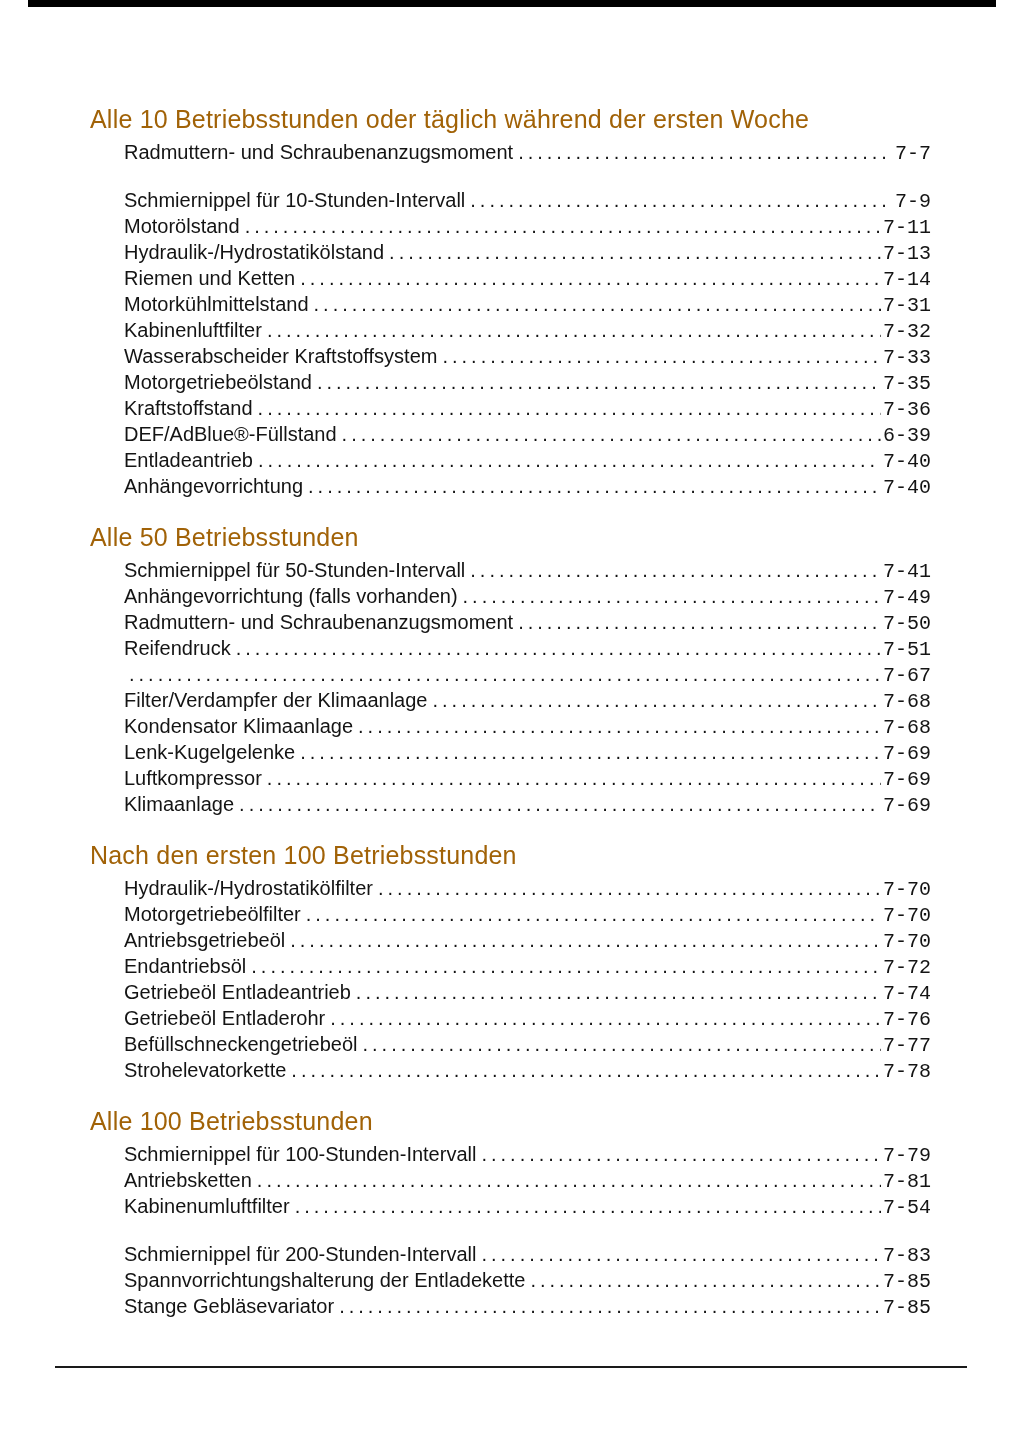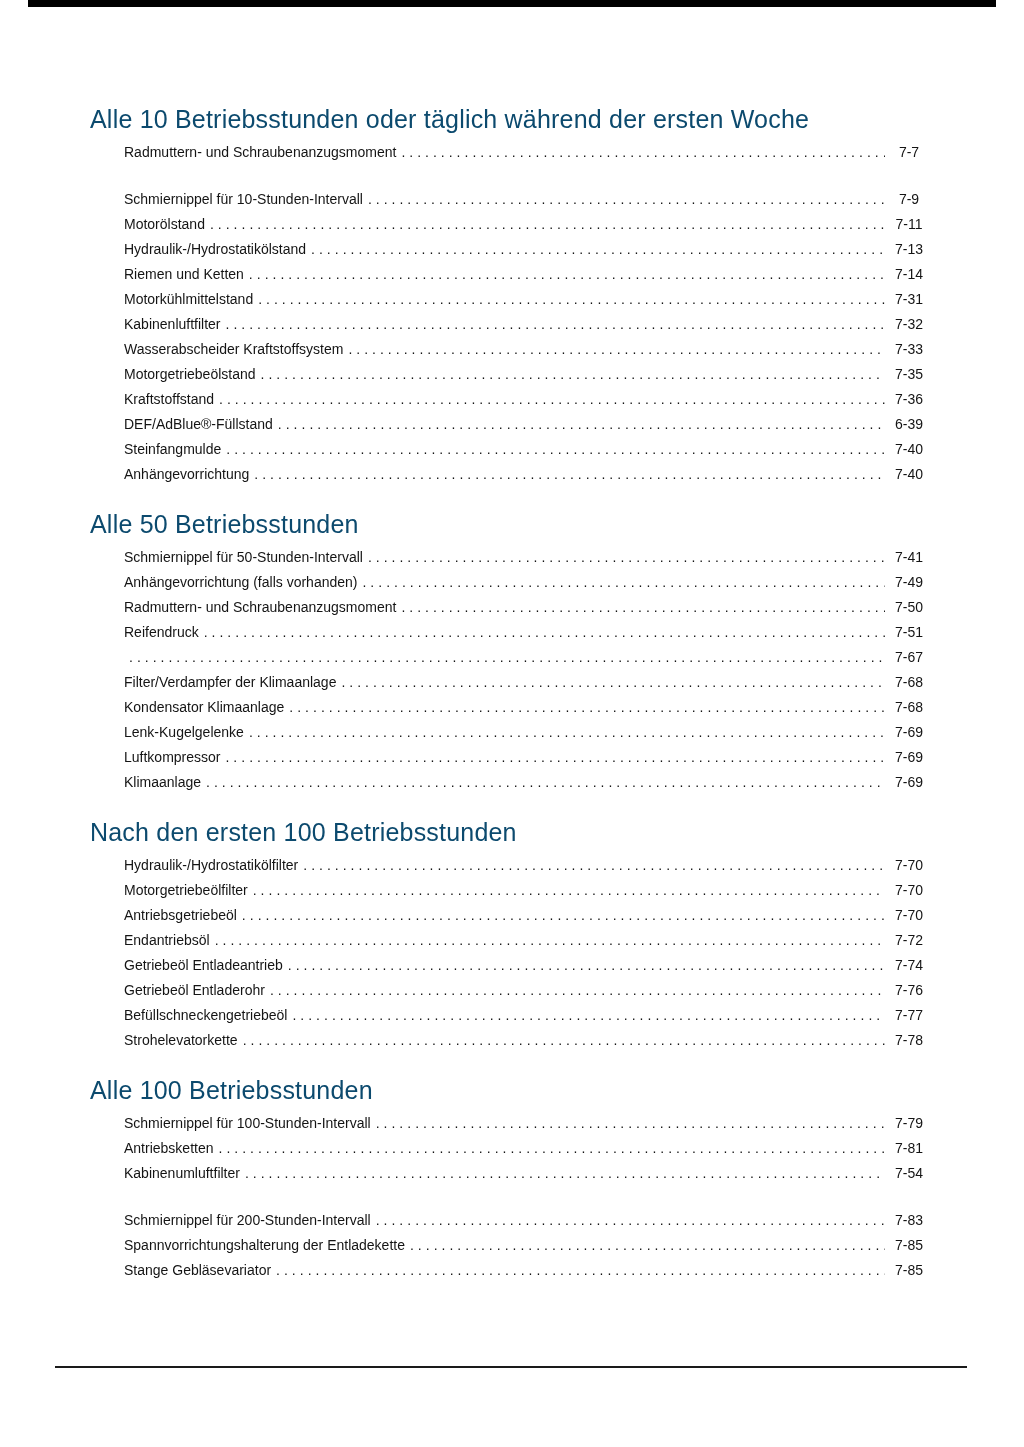--- a/index.html
+++ b/index.html
@@ -35,49 +35,50 @@
     top: 104px;
     left: 90px;
     width: 841px;
   }
   .section { margin-top: 22px; }
   .section:first-child { margin-top: 0; }
   .heading {
     font-size: 25px;
     line-height: 30px;
     font-weight: 400;
-    color: #0c4a6e;
+    color: #a16207;
     margin-bottom: 6px;
     letter-spacing: 0.2px;
   }
   .row {
     display: flex;
     align-items: baseline;
     margin-left: 34px;
-    font-size: 14px;
+    font-size: 20px;
     line-height: 25px;
     color: #141414;
   }
   .label {
     white-space: nowrap;
     flex: 0 0 auto;
   }
   .dots {
     flex: 1 1 auto;
     overflow: hidden;
     white-space: nowrap;
     letter-spacing: 4px;
     margin: 0 2px 0 5px;
     color: #141414;
   }
   .page {
     flex: 0 0 auto;
     min-width: 44px;
-    text-align: center;
+    text-align: right;
     white-space: nowrap;
+    font-family: Liberation Mono, monospace;
   }
 </style>
 </head>
 <body>
 
 <div class="top-bar"></div>
 
 <div class="content">
     <div class="section">
       <div class="heading">Alle 10 Betriebsstunden oder täglich während der ersten Woche</div>
@@ -132,21 +133,21 @@
         <span class="label">Kraftstoffstand</span>
         <span class="dots">............................................................................................................................................................................................................................</span>
         <span class="page">7-36</span>
       </div>
       <div class="row">
         <span class="label">DEF/AdBlue®-Füllstand</span>
         <span class="dots">............................................................................................................................................................................................................................</span>
         <span class="page">6-39</span>
       </div>
       <div class="row">
-        <span class="label">Steinfangmulde</span>
+        <span class="label">Entladeantrieb</span>
         <span class="dots">............................................................................................................................................................................................................................</span>
         <span class="page">7-40</span>
       </div>
       <div class="row">
         <span class="label">Anhängevorrichtung</span>
         <span class="dots">............................................................................................................................................................................................................................</span>
         <span class="page">7-40</span>
       </div>
     </div>
     <div class="section">

